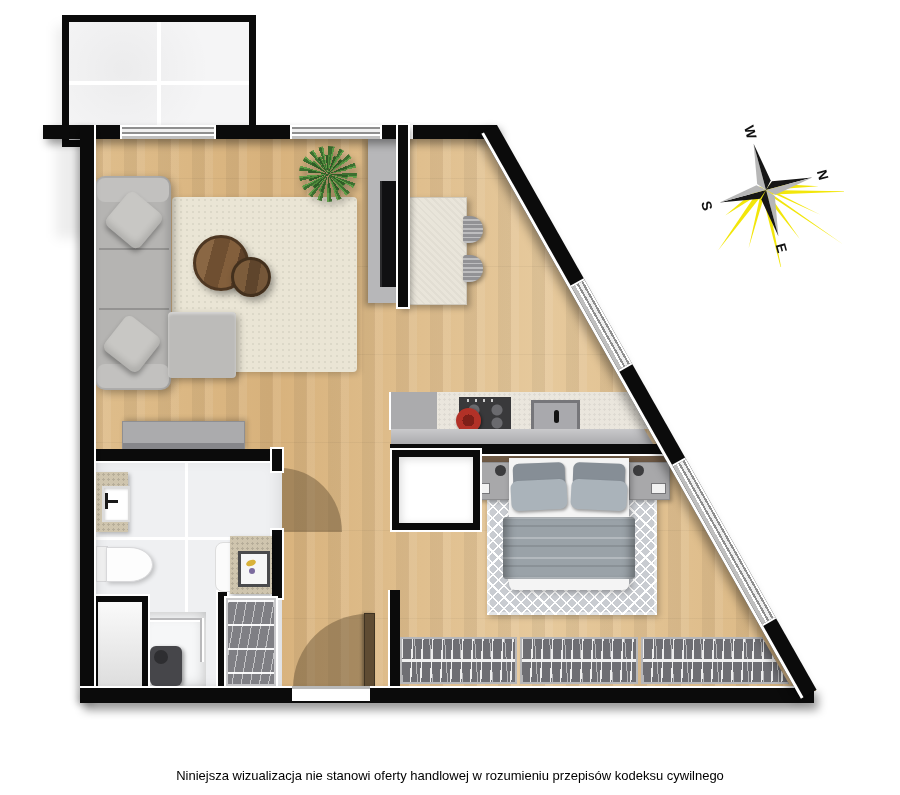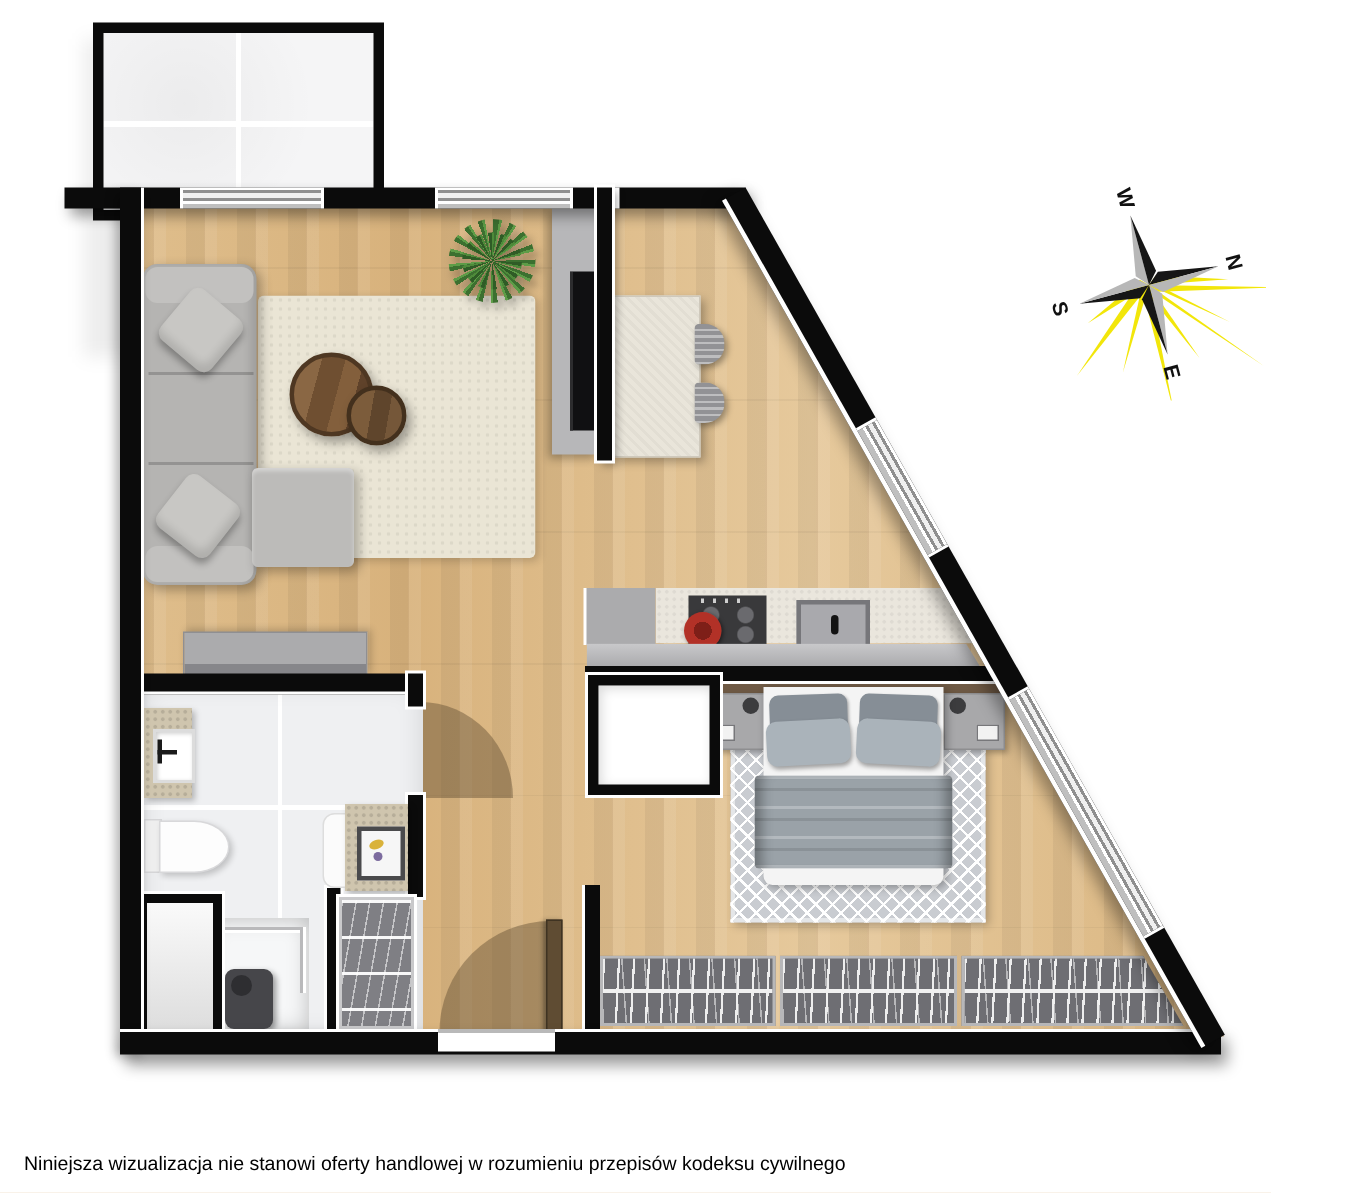--- a/index.html
+++ b/index.html
@@ -38,21 +38,21 @@
   }
   .hangers-v{
     background-color:#7f7f84;
     background-image:
       repeating-linear-gradient(to bottom, rgba(255,255,255,0.95) 0 2px, rgba(0,0,0,0) 2px 24px),
       repeating-linear-gradient(100deg, rgba(255,255,255,0.55) 0 1px, rgba(0,0,0,0) 1px 9px);
     border:2px solid #c9c9cb;
   }
   .stone{background:#cfc5ae;background-image:radial-gradient(rgba(0,0,0,0.12) 1px, rgba(0,0,0,0) 1.4px);background-size:5px 5px;}
   .arc{background:rgba(90,72,45,0.42);}
-  .disclaimer{position:absolute;left:0;right:0;top:768px;font-size:13px;color:#000;margin-left:16px;}
+  .disclaimer{position:absolute;left:0;right:0;top:768px;text-align:center;font-size:13px;color:#000;}
 </style>
 </head>
 <body>
 
 <div class="canvas">
 
   <div class="abs" style="left:56px;top:26px;width:182px;height:212px;background:rgba(0,0,0,0.07);filter:blur(6px);"></div>
 
   <div class="abs" style="left:62px;top:15px;width:180px;height:118px;border:7px solid #0b0b0b;background-color:#f5f5f6;background-image:linear-gradient(to right, rgba(0,0,0,0) 49%, #ffffff 49% 51%, rgba(0,0,0,0) 51%),linear-gradient(to bottom, rgba(0,0,0,0) 50%, #ffffff 50% 53%, rgba(0,0,0,0) 53%),radial-gradient(circle at 30% 40%, rgba(0,0,0,0.04), rgba(0,0,0,0) 60%);"></div>
 

